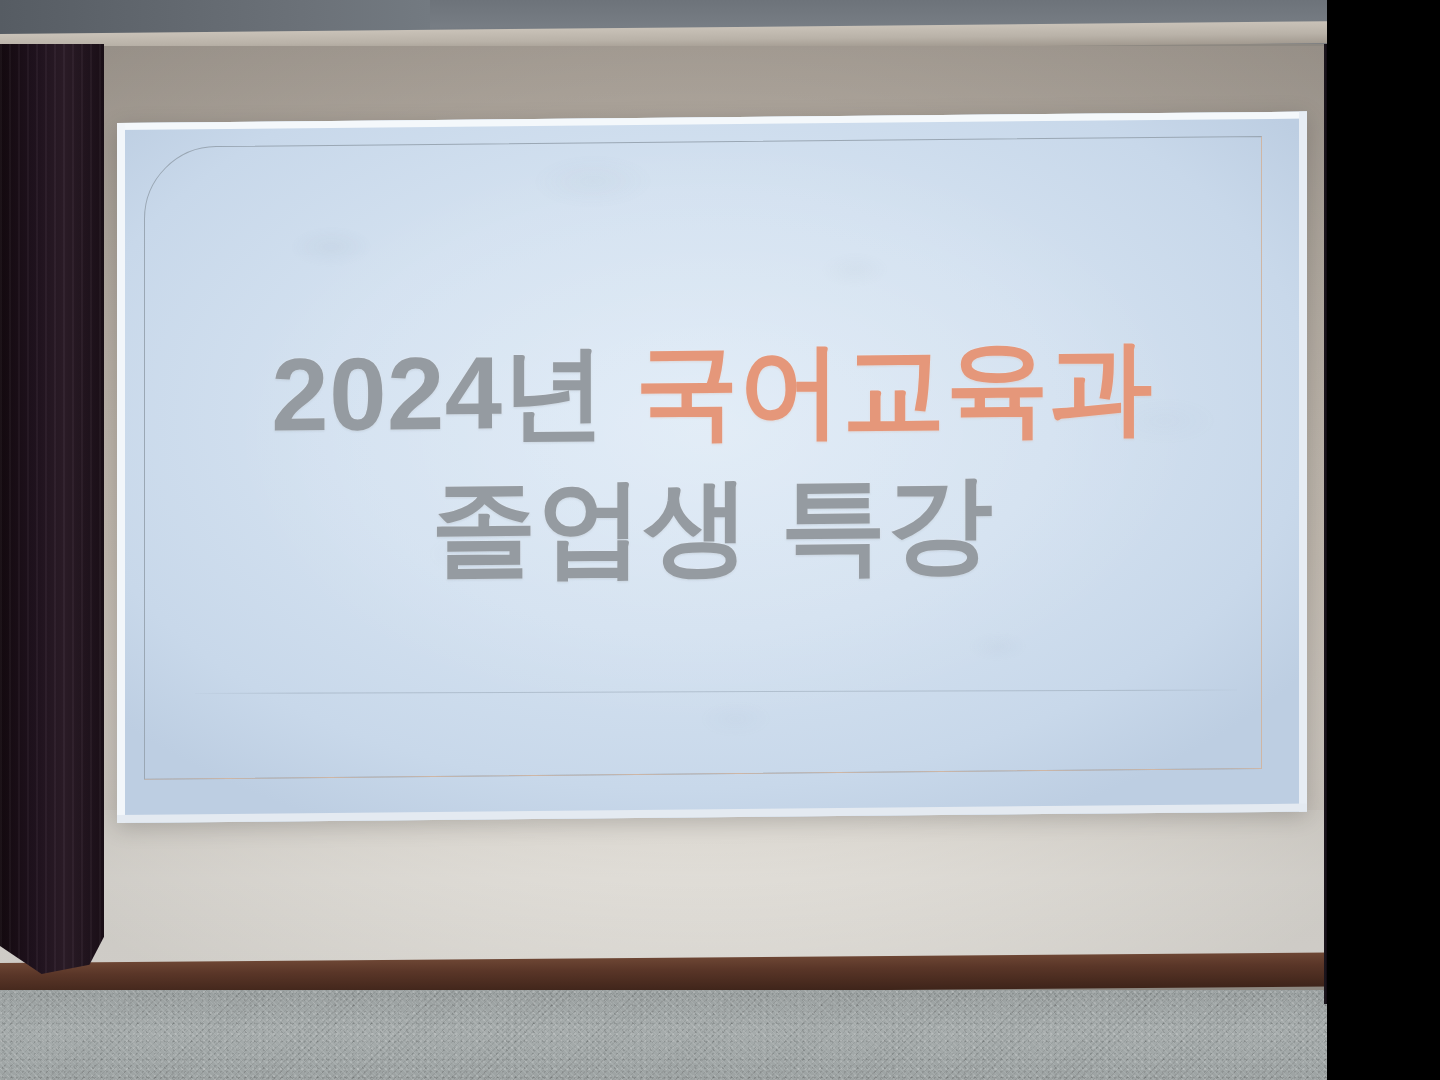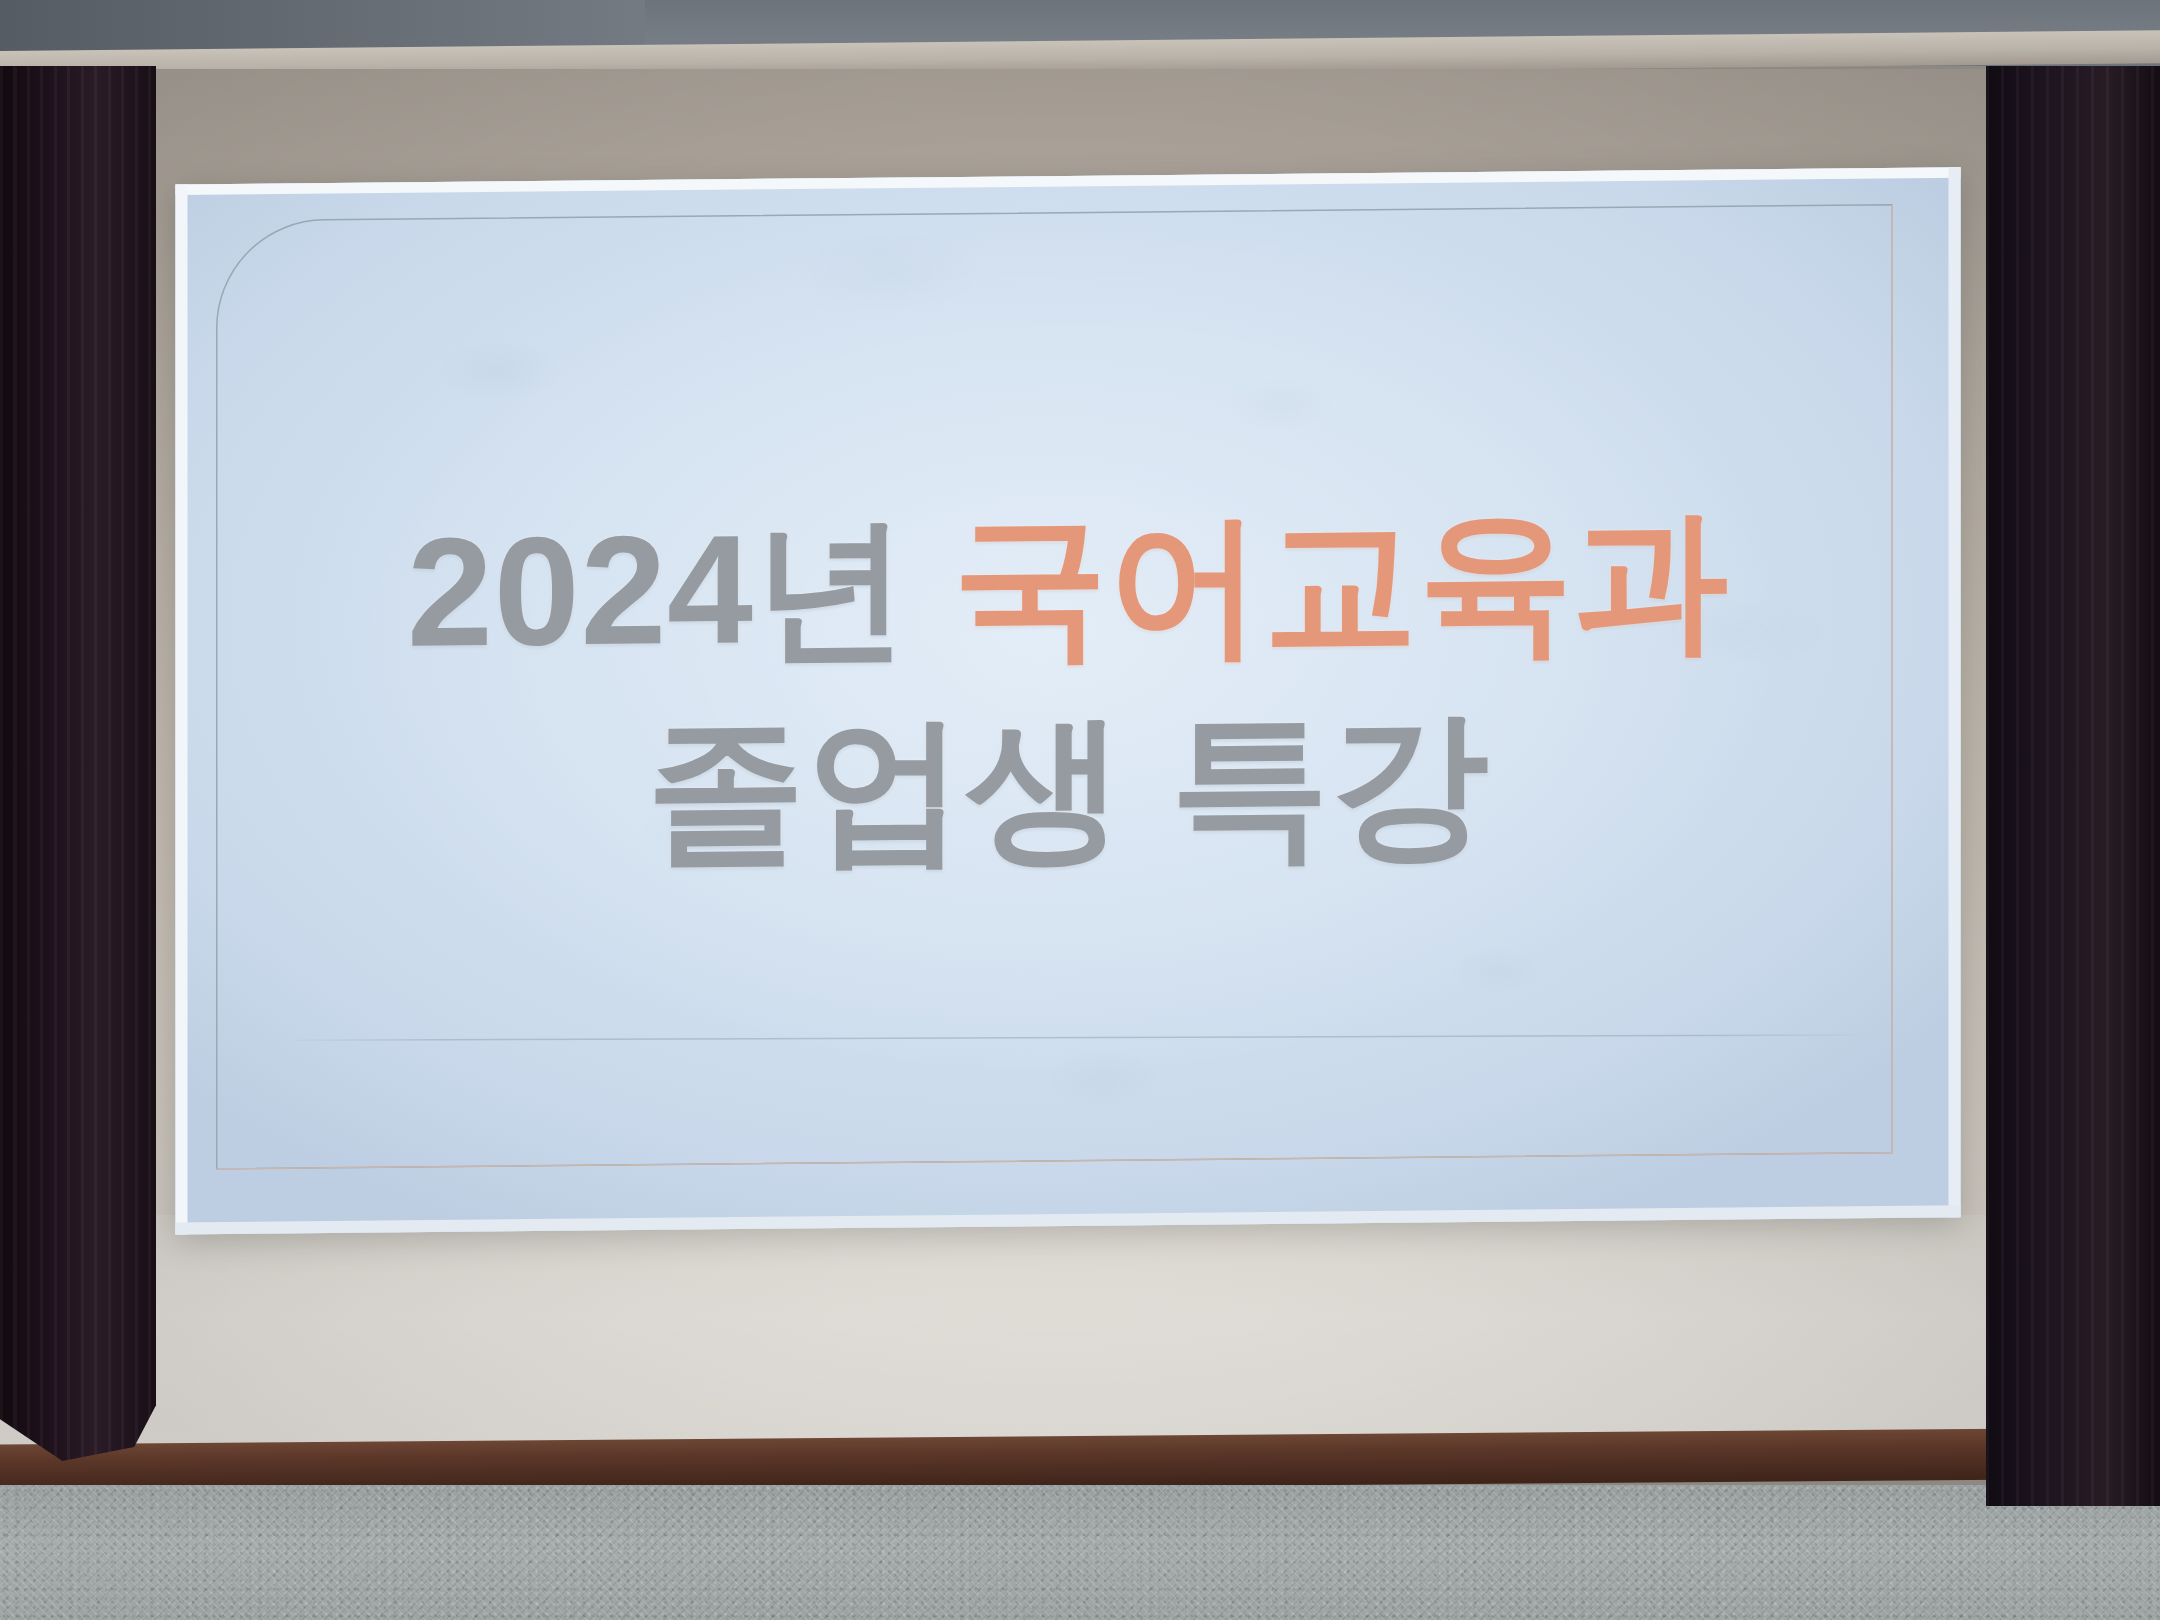--- a/index.html
+++ b/index.html
@@ -8,21 +8,21 @@
     padding: 0;
     background: #000;
   }
   body {
     font-family: "Liberation Sans", sans-serif;
   }
 
   
   #scene {
     position: relative;
-    width: 1440px;
+    width: 1327px;
     height: 1080px;
     overflow: hidden;
     background: #8d8881;
   }
 
   
   .ceiling {
     position: absolute;
     left: 0; top: 0;
     width: 1440px; height: 44px;

